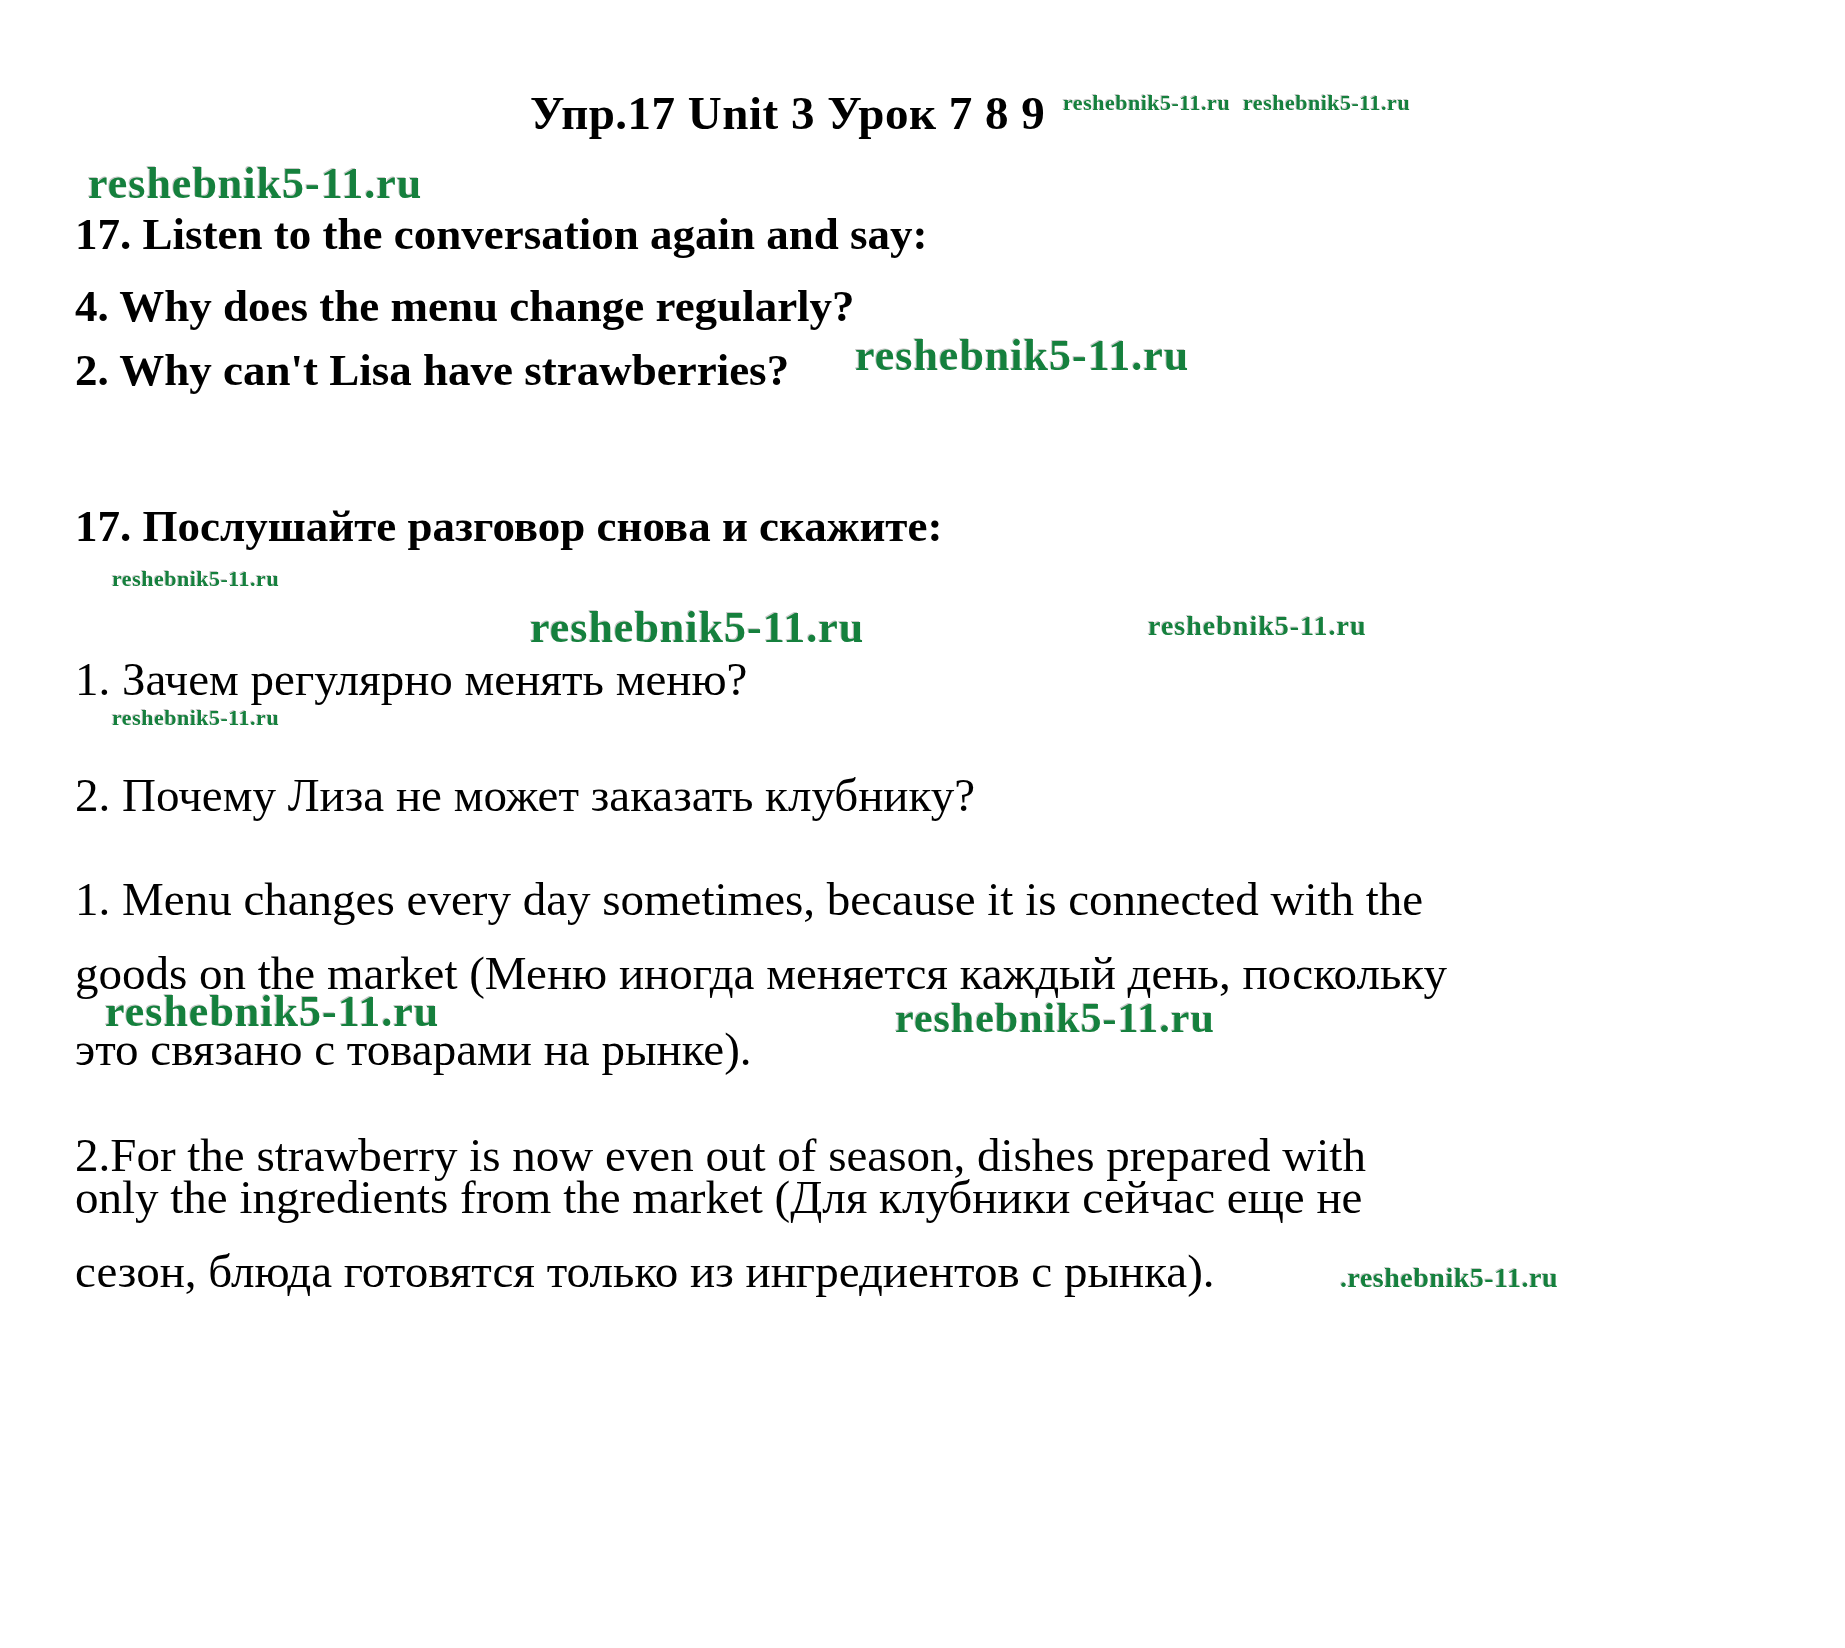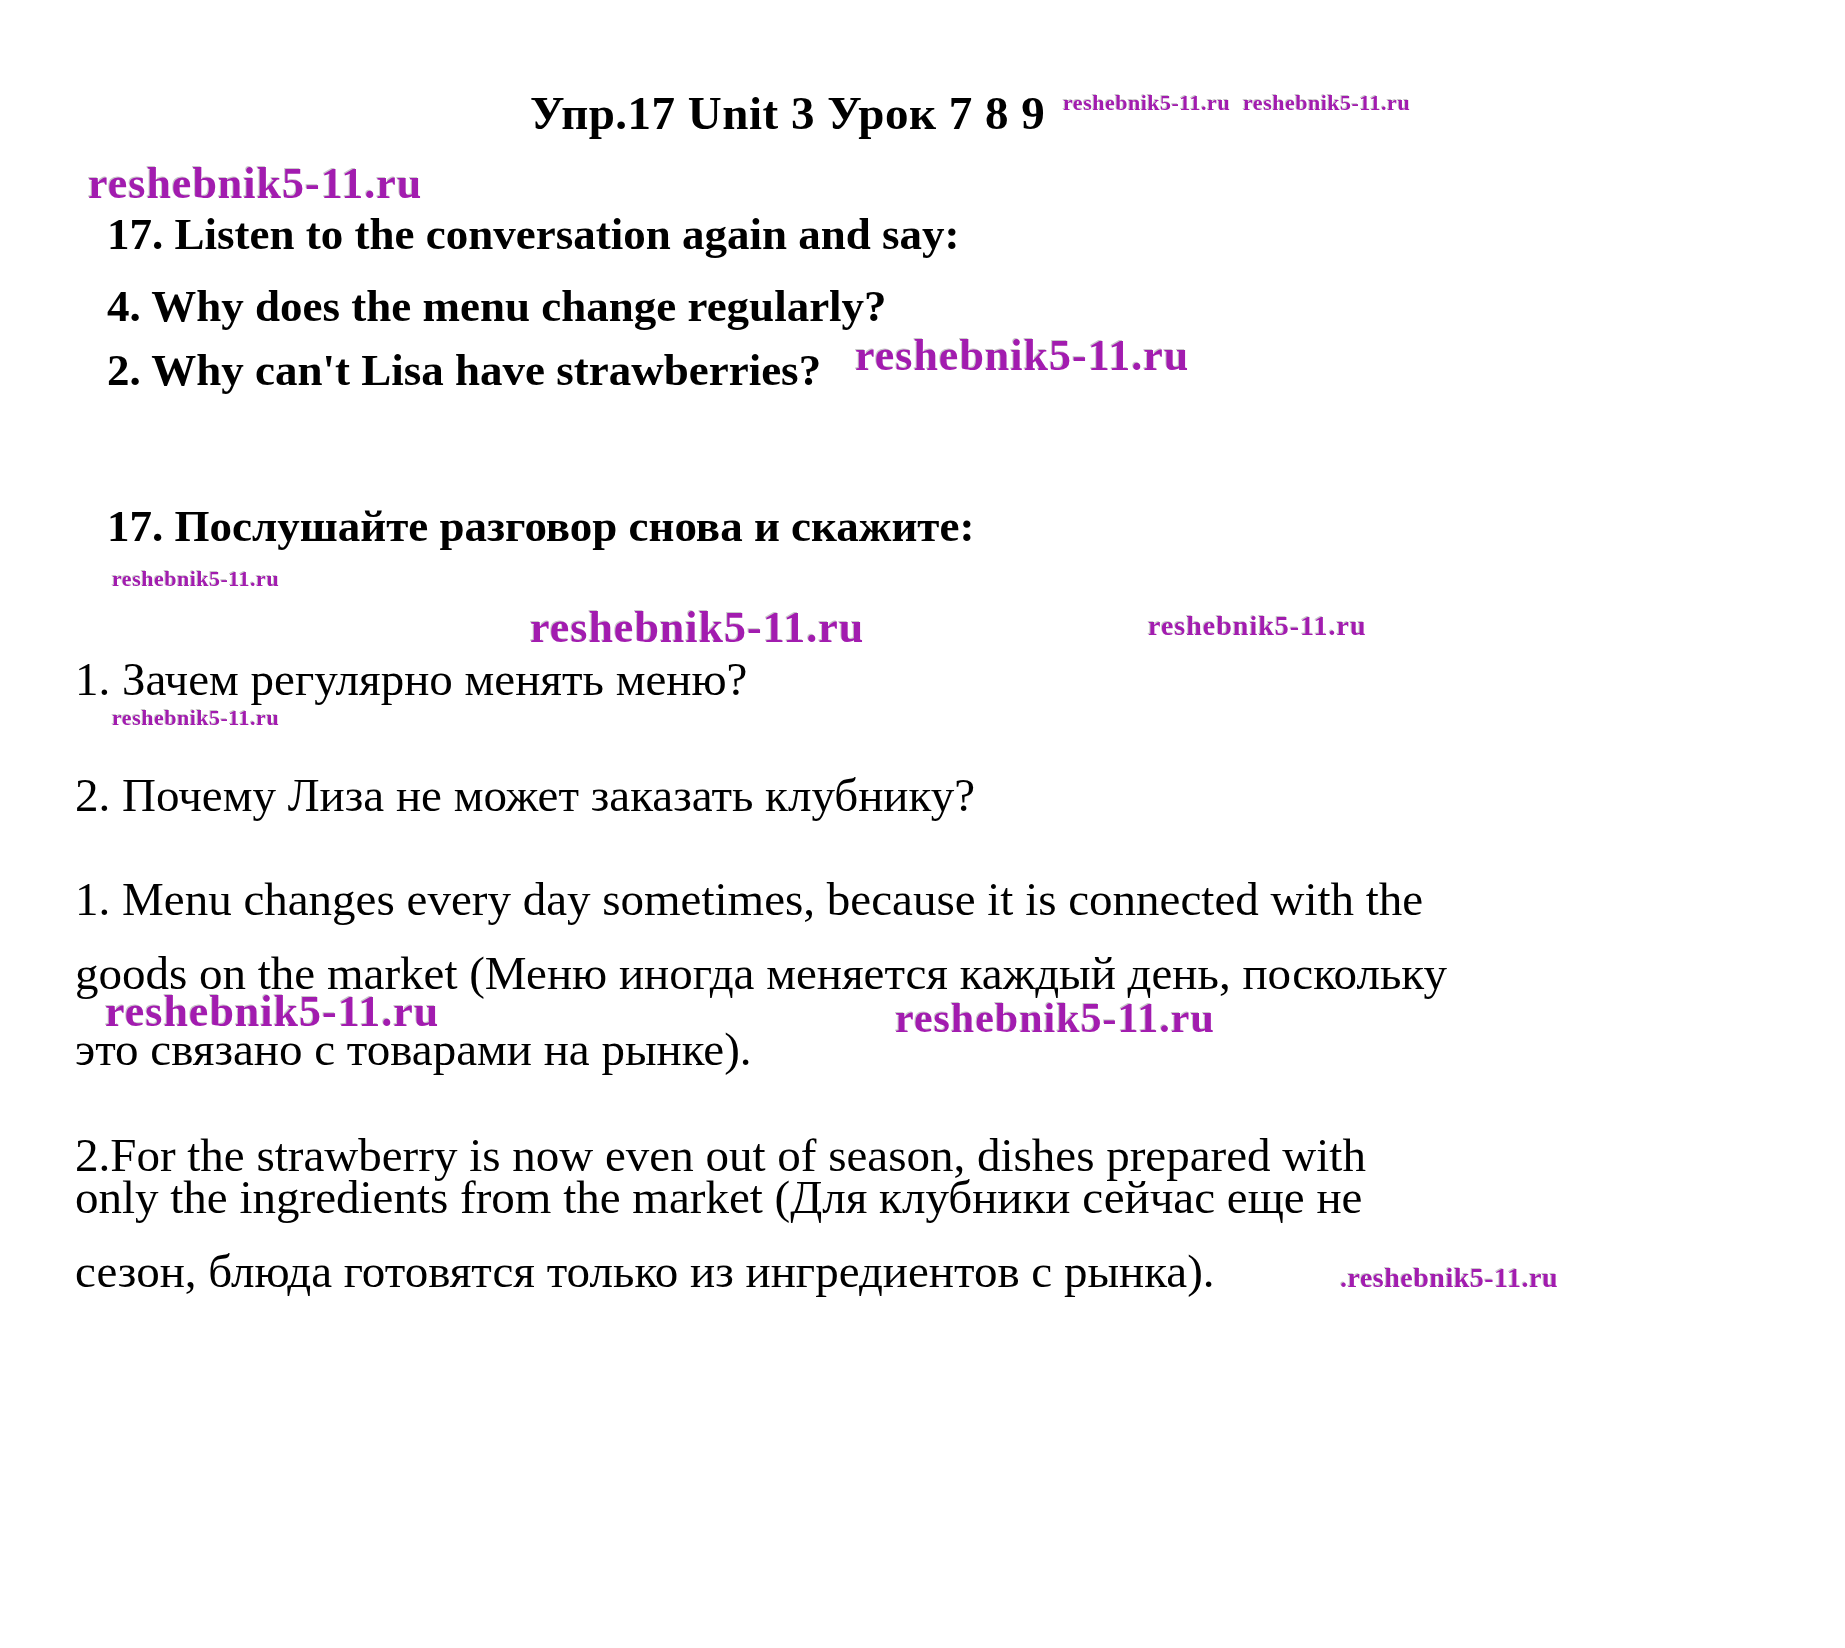--- a/index.html
+++ b/index.html
@@ -19,32 +19,31 @@
   .abs { position: absolute; white-space: nowrap; }
 
   .title {
     font-size: 47px;
     font-weight: bold;
     letter-spacing: 0.5px;
   }
   .h-bold {
     font-size: 45px;
     font-weight: bold;
-    margin-left: 32px;
   }
   .body-text {
     font-size: 47px;
     font-weight: normal;
   }
 
   
   .wm {
     font-family: "Liberation Serif", serif;
     font-weight: bold;
-    color: #a21caf;
+    color: #15803d;
     text-shadow: 1px 1px 0 #ffffff, -1px -1px 0 #c9c9c9;
     letter-spacing: 1px;
   }
   .wm-lg { font-size: 44px; }
   .wm-md { font-size: 32px; }
   .wm-sm { font-size: 22px; letter-spacing: 0.5px; }
 
   
   .pos-title        { left: 530px;  top: 86px;  }
   .wm-top-right-1   { left: 1063px; top: 90px;  }

